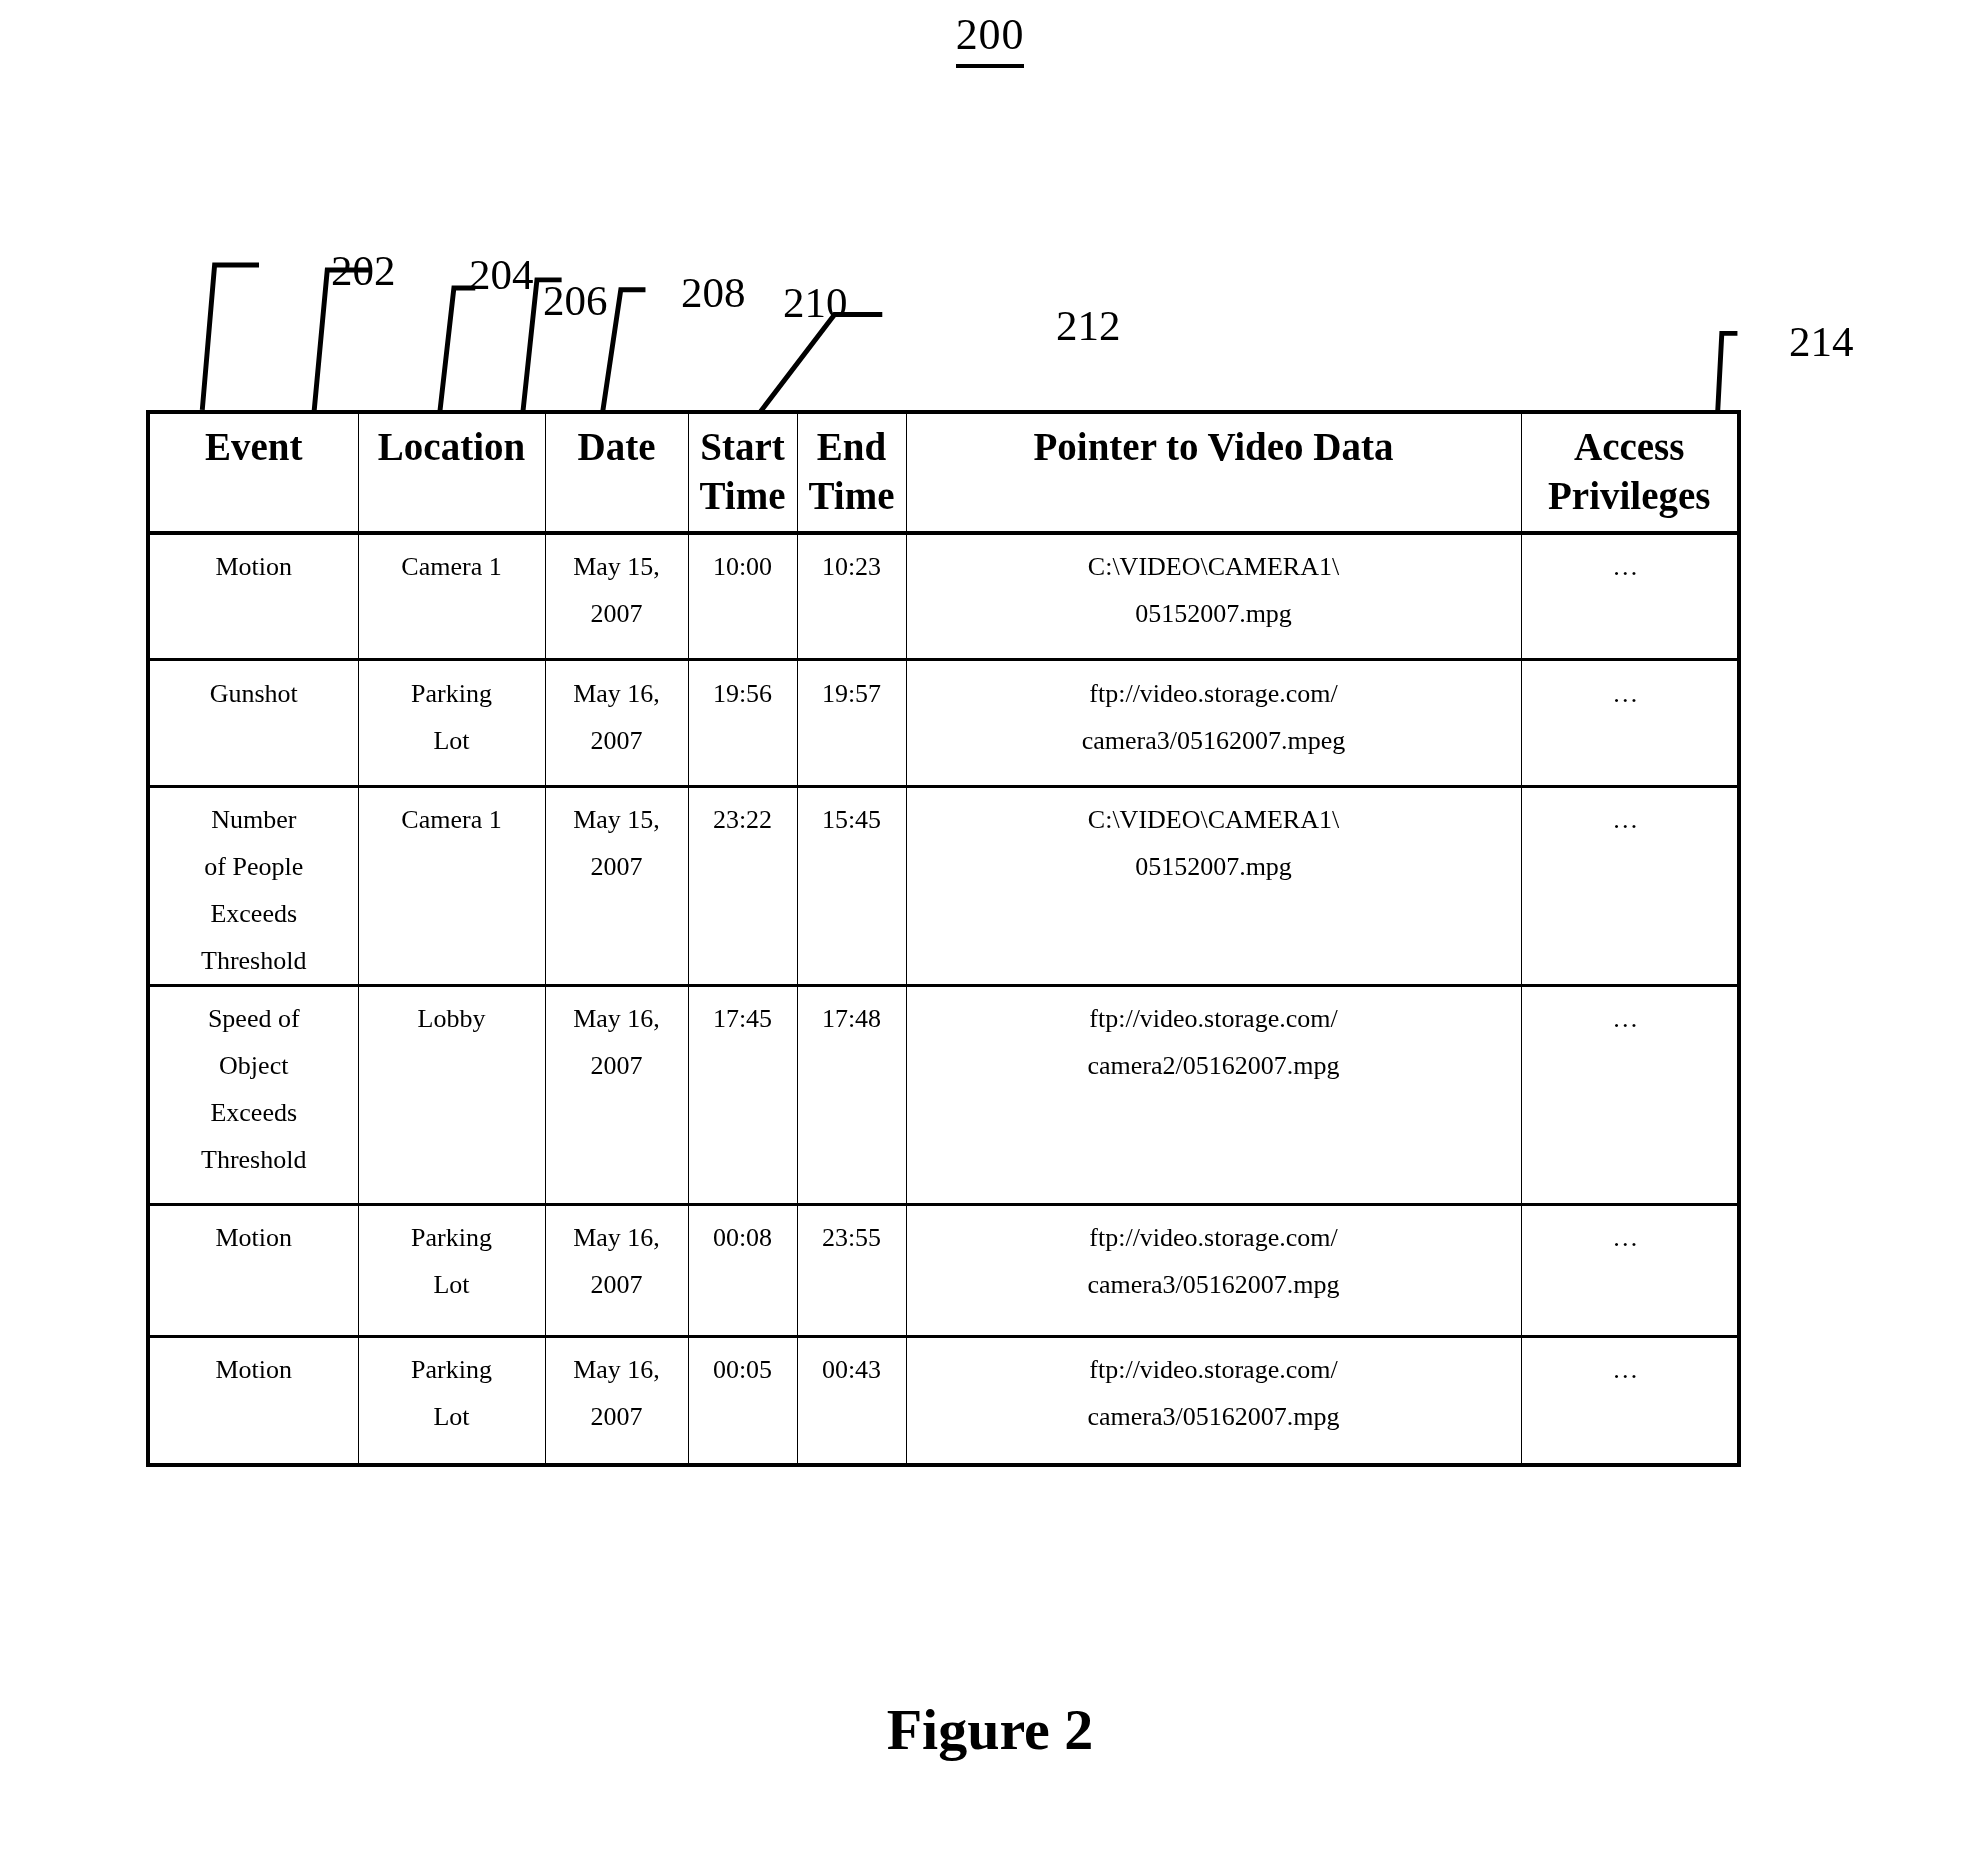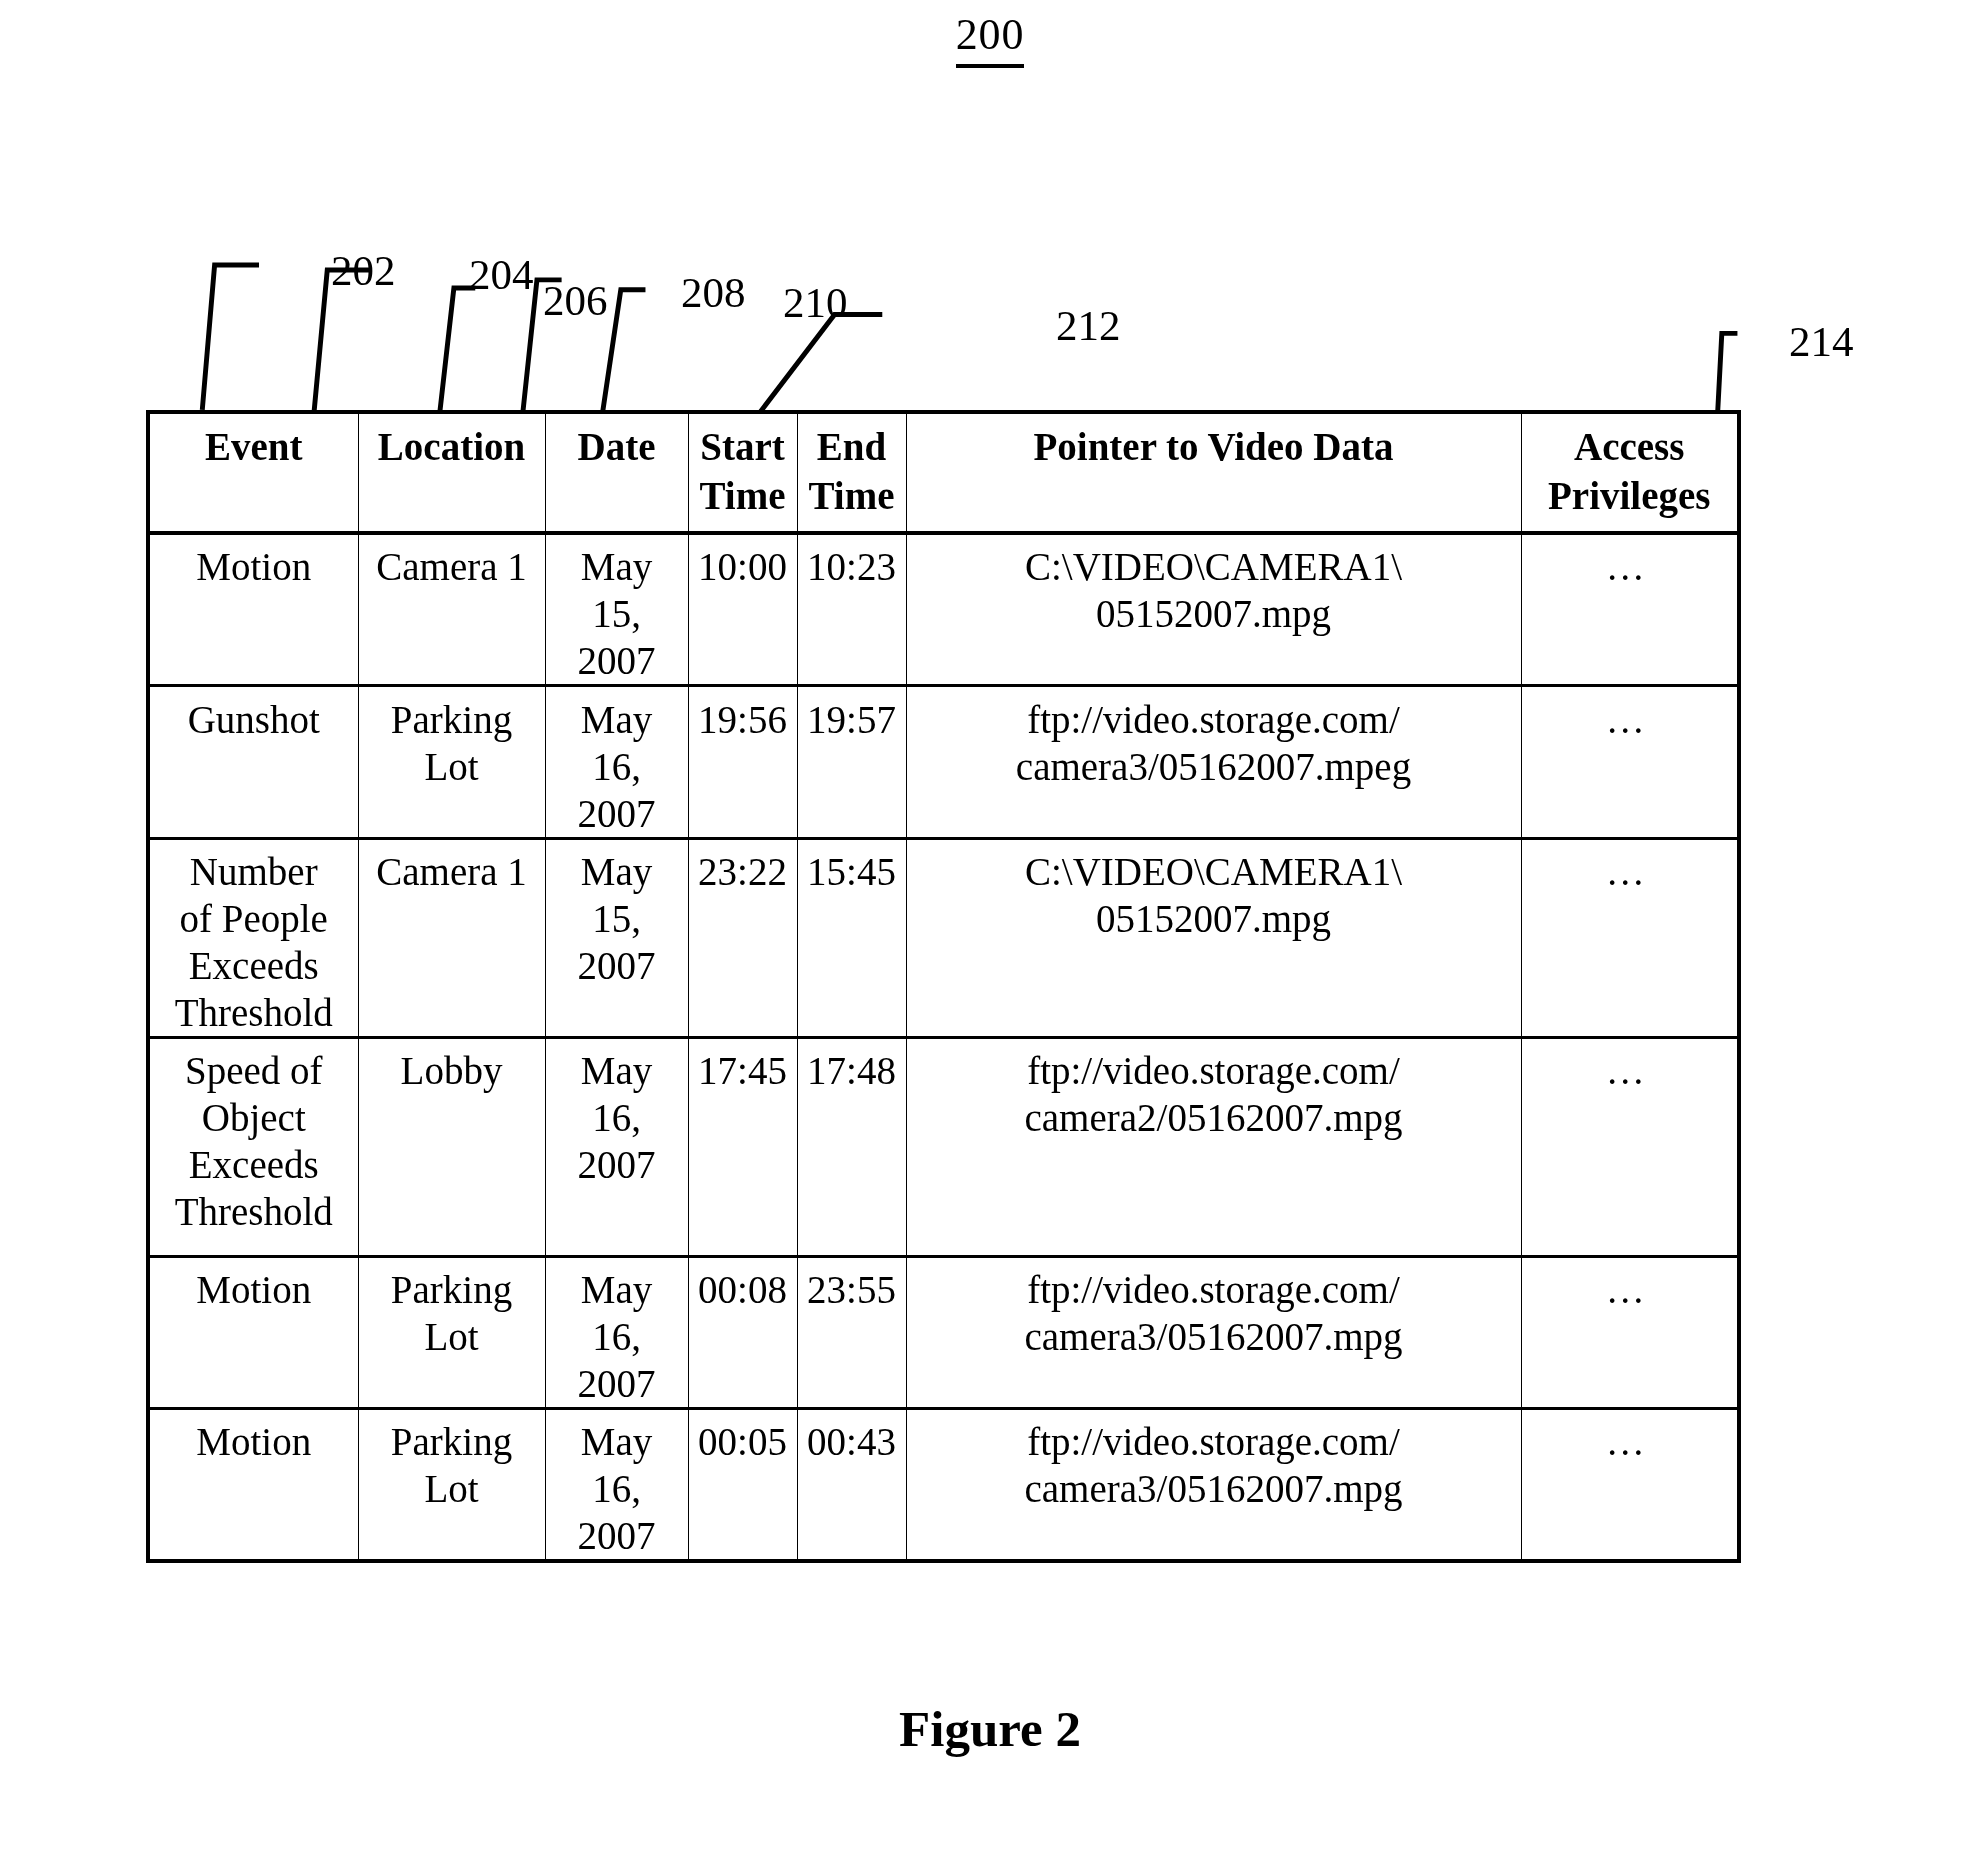--- a/index.html
+++ b/index.html
@@ -57,21 +57,21 @@
     width: 1426px;
     border-collapse: collapse;
     table-layout: fixed;
   }
   #event-table th,
   #event-table td {
     border: 1.6px solid #000;
     text-align: center;
     vertical-align: top;
     padding: 8.2px 6.6px 0 6.6px;
-    font-size: 39px;
+    font-size: 26px;
     line-height: 47px;
   }
   #event-table thead th {
     font-weight: bold;
     font-size: 39px;
     line-height: 49px;
     border-bottom-width: 4.1px;
     border-top-width: 4.1px;
     height: 109px;
   }
@@ -111,21 +111,21 @@
     font-size: 39px;
   }
 
   
   #fig-caption {
     position: absolute;
     left: 0;
     top: 1698px;
     width: 1980px;
     text-align: center;
-    font-size: 51px;
+    font-size: 58px;
     font-weight: bold;
     line-height: 63px;
   }
 </style>
 </head>
 <body>
 
 <div id="page">
 
   <div id="fig-number">

